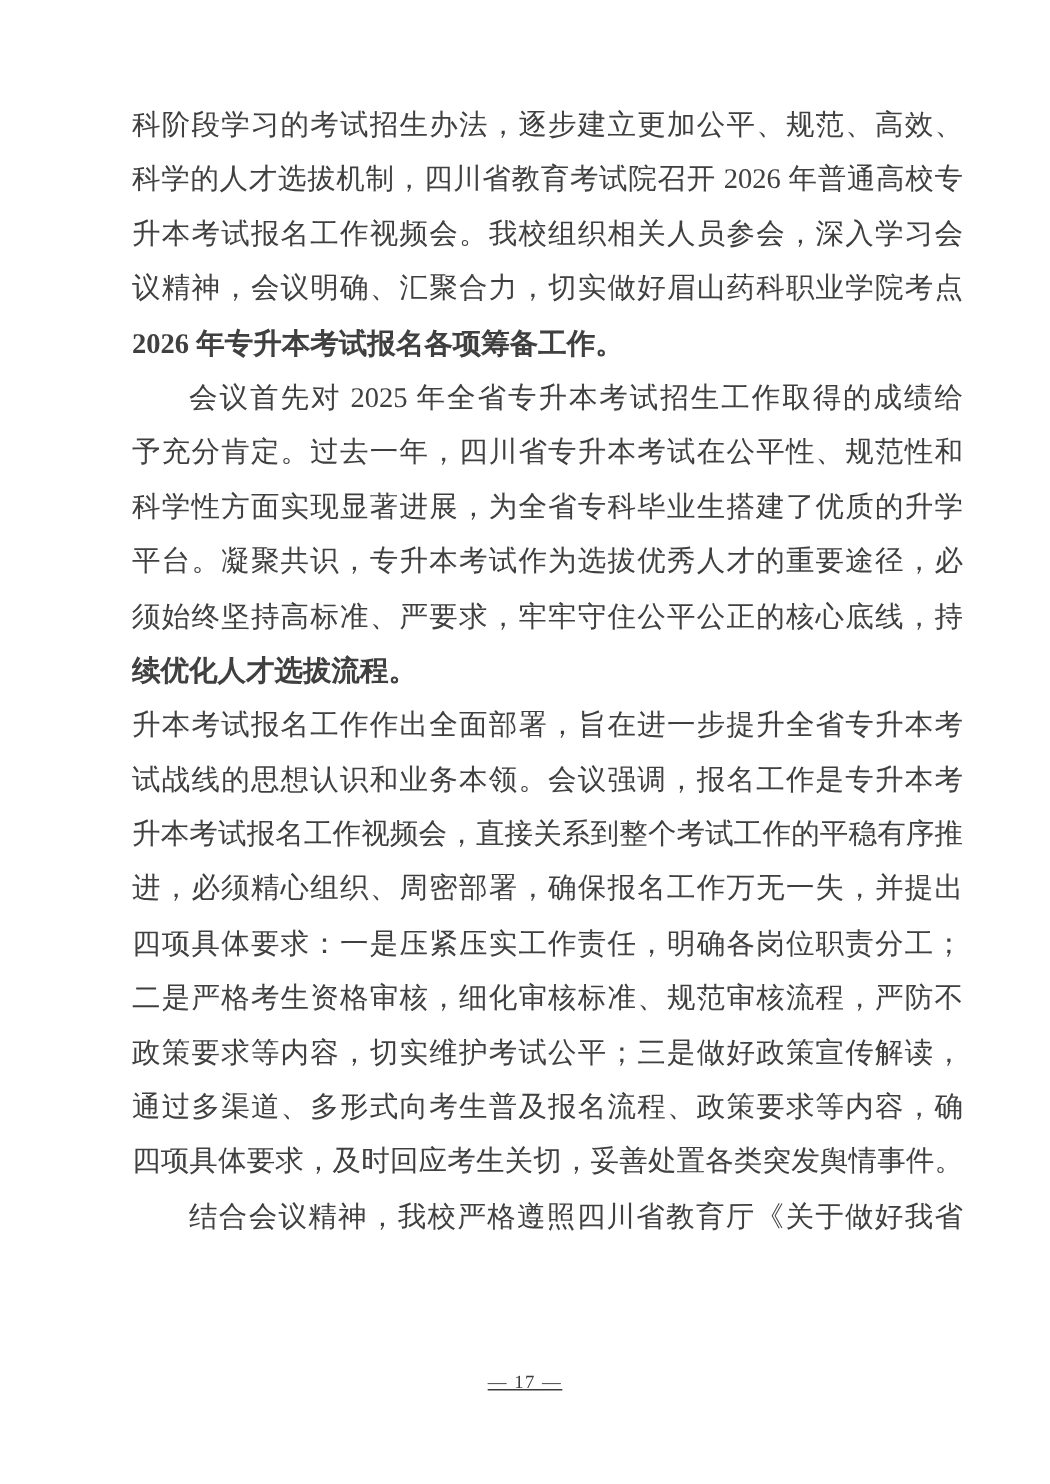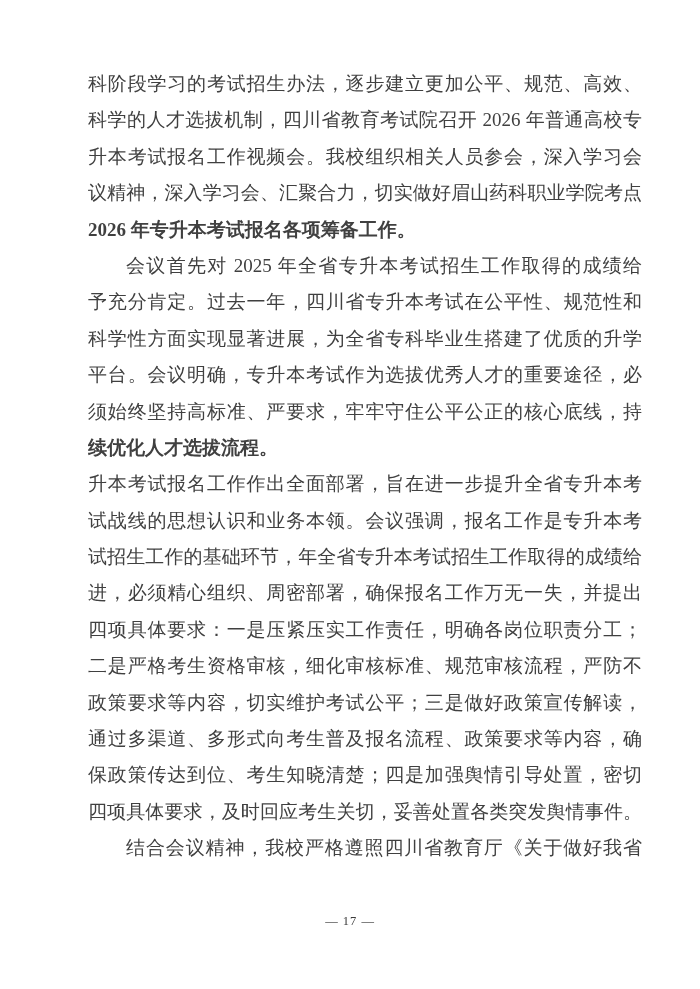--- a/index.html
+++ b/index.html
@@ -46,55 +46,55 @@
   .footer {
     position: absolute;
     left: 0;
     top: 912px;
     width: 700px;
     text-align: center;
     font-size: 12.5px;
     line-height: 18px;
     color: #3a3a3a;
     letter-spacing: 1px;
+    text-decoration: underline;
   }
 </style>
 </head>
 <body>
 
 <div class="page">
   <div class="text-block">
 
     <div class="para">
       <div class="line">科阶段学习的考试招生办法，逐步建立更加公平、规范、高效、</div>
       <div class="line">科学的人才选拔机制，四川省教育考试院召开 2026 年普通高校专</div>
       <div class="line">升本考试报名工作视频会。我校组织相关人员参会，深入学习会</div>
-      <div class="line">议精神，深入学习会、汇聚合力，切实做好眉山药科职业学院考点</div>
+      <div class="line">议精神，会议明确、汇聚合力，切实做好眉山药科职业学院考点</div>
       <div class="line endline">2026 年专升本考试报名各项筹备工作。</div>
     </div>
 
     <div class="para">
       <div class="line indent">会议首先对 2025 年全省专升本考试招生工作取得的成绩给</div>
       <div class="line">予充分肯定。过去一年，四川省专升本考试在公平性、规范性和</div>
       <div class="line">科学性方面实现显著进展，为全省专科毕业生搭建了优质的升学</div>
-      <div class="line">平台。会议明确，专升本考试作为选拔优秀人才的重要途径，必</div>
+      <div class="line">平台。凝聚共识，专升本考试作为选拔优秀人才的重要途径，必</div>
       <div class="line">须始终坚持高标准、严要求，牢牢守住公平公正的核心底线，持</div>
       <div class="line endline">续优化人才选拔流程。</div>
     </div>
 
     <div class="para">
       <div class="line">升本考试报名工作作出全面部署，旨在进一步提升全省专升本考</div>
       <div class="line">试战线的思想认识和业务本领。会议强调，报名工作是专升本考</div>
-      <div class="line">试招生工作的基础环节，年全省专升本考试招生工作取得的成绩给</div>
+      <div class="line">升本考试报名工作视频会，直接关系到整个考试工作的平稳有序推</div>
       <div class="line">进，必须精心组织、周密部署，确保报名工作万无一失，并提出</div>
       <div class="line">四项具体要求：一是压紧压实工作责任，明确各岗位职责分工；</div>
       <div class="line">二是严格考生资格审核，细化审核标准、规范审核流程，严防不</div>
       <div class="line">政策要求等内容，切实维护考试公平；三是做好政策宣传解读，</div>
       <div class="line">通过多渠道、多形式向考生普及报名流程、政策要求等内容，确</div>
-      <div class="line">保政策传达到位、考生知晓清楚；四是加强舆情引导处置，密切</div>
       <div class="line">四项具体要求，及时回应考生关切，妥善处置各类突发舆情事件。</div>
     </div>
 
     <div class="para">
       <div class="line indent">结合会议精神，我校严格遵照四川省教育厅《关于做好我省</div>
     </div>
 
   </div>
 
   <div class="footer">— 17 —</div>

